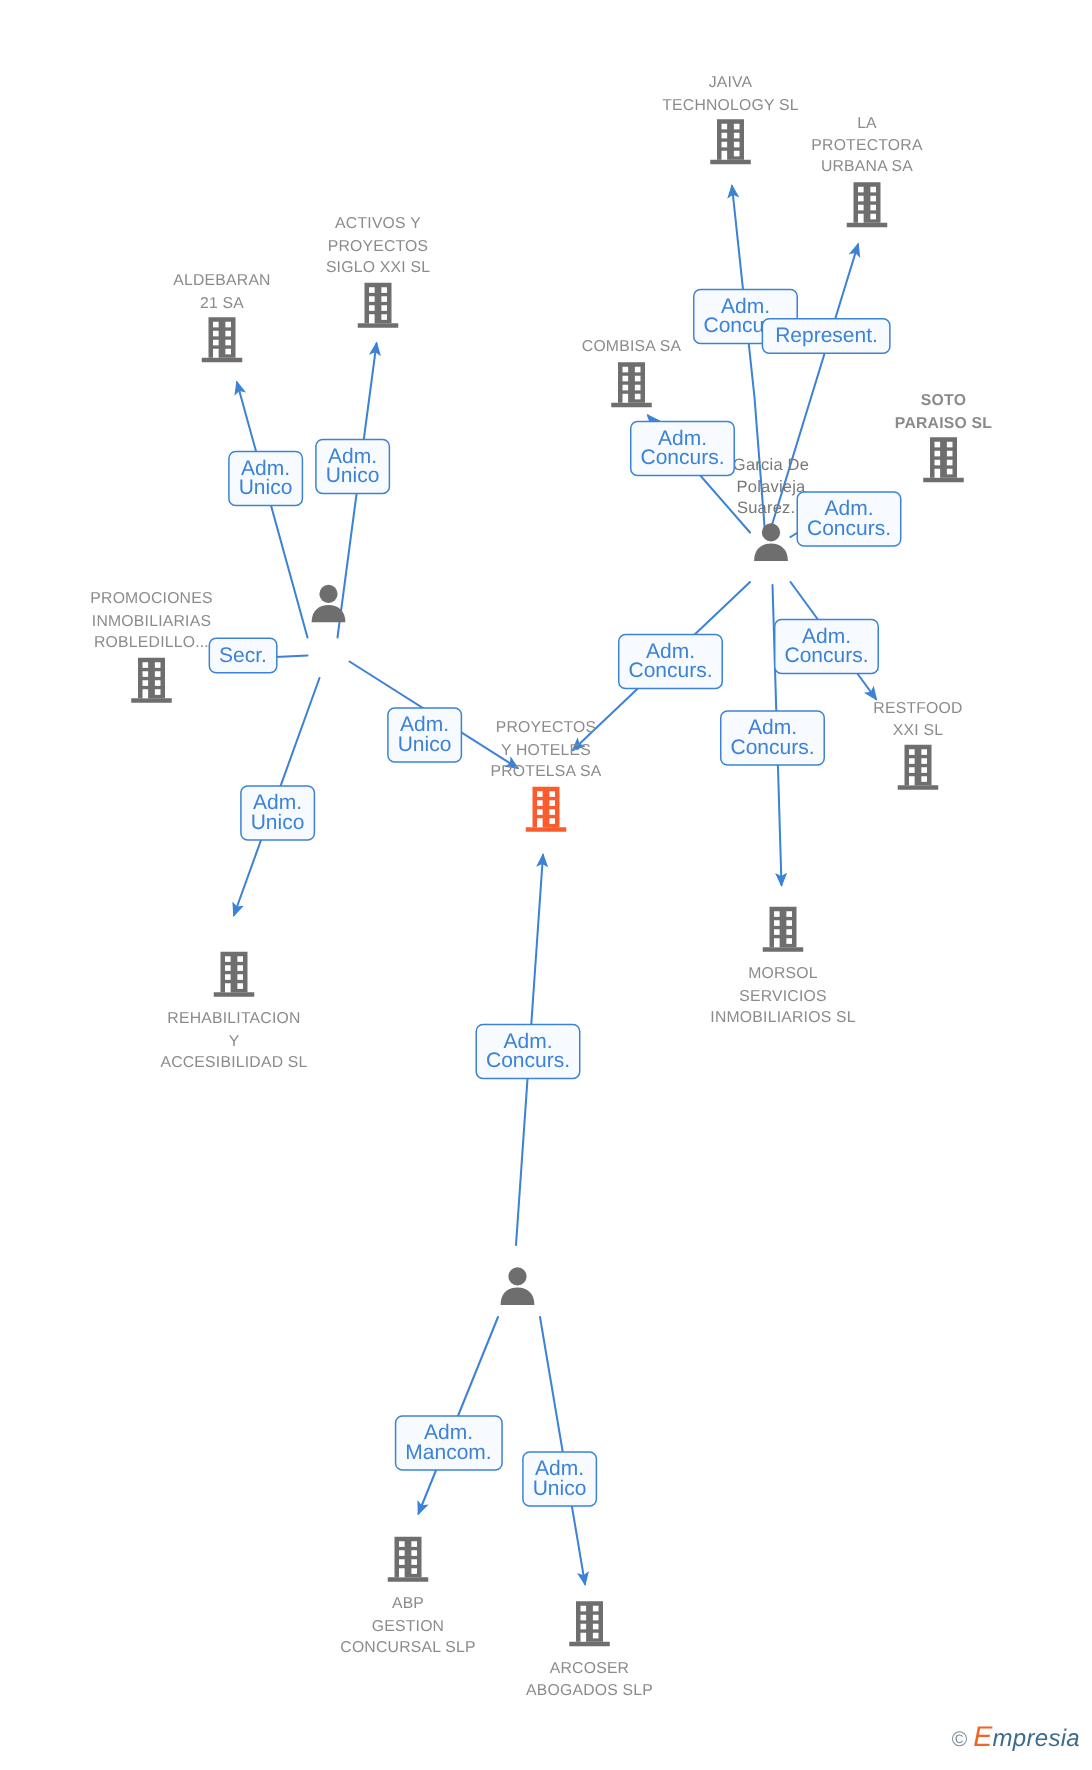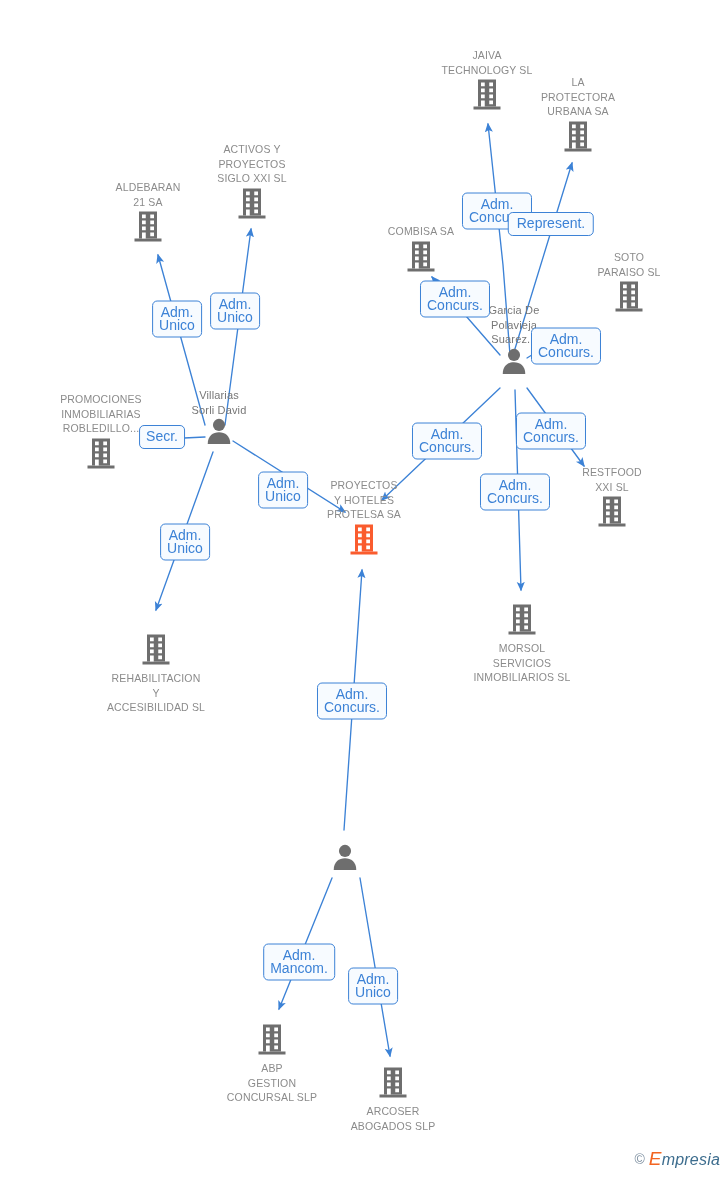--- a/index.html
+++ b/index.html
@@ -188,21 +188,21 @@
             <rect x="12" y="6" width="5" height="5" fill="#fff"></rect>
             <rect x="23" y="6" width="5" height="5" fill="#fff"></rect>
             <rect x="12" y="14" width="5" height="5" fill="#fff"></rect>
             <rect x="23" y="14" width="5" height="5" fill="#fff"></rect>
             <rect x="12" y="22" width="5" height="5" fill="#fff"></rect>
             <rect x="23" y="22" width="5" height="5" fill="#fff"></rect>
             <rect x="12" y="30" width="5" height="8" fill="#fff"></rect>
             <rect x="23" y="30" width="5" height="5" fill="#fff"></rect>
           </svg></span>
       </div>
-      <div class="node company" style="left: 629px; top: 250px;">
+      <div class="node company" style="left: 629px; top: 260px; font-weight: bold;">
         <div class="caption">SOTO
 PARAISO SL</div>
         <span class="glyph"><svg width="30" height="33" viewBox="0 0 40 44" xmlns="http://www.w3.org/2000/svg" aria-hidden="true">
             <rect x="8" y="2" width="24" height="36" fill="#6E6E6E"></rect>
             <rect x="2" y="38" width="36" height="4" fill="#6E6E6E"></rect>
             <rect x="12" y="6" width="5" height="5" fill="#fff"></rect>
             <rect x="23" y="6" width="5" height="5" fill="#fff"></rect>
             <rect x="12" y="14" width="5" height="5" fill="#fff"></rect>
             <rect x="23" y="14" width="5" height="5" fill="#fff"></rect>
             <rect x="12" y="22" width="5" height="5" fill="#fff"></rect>
@@ -231,22 +231,20 @@
             <rect x="23" y="6" width="5" height="5" fill="#fff"></rect>
             <rect x="12" y="14" width="5" height="5" fill="#fff"></rect>
             <rect x="23" y="14" width="5" height="5" fill="#fff"></rect>
             <rect x="12" y="22" width="5" height="5" fill="#fff"></rect>
             <rect x="23" y="22" width="5" height="5" fill="#fff"></rect>
             <rect x="12" y="30" width="5" height="8" fill="#fff"></rect>
             <rect x="23" y="30" width="5" height="5" fill="#fff"></rect>
           </svg></span>
       </div>
       <div class="node person" style="left: 219px; top: 388px;">
-        <div class="caption">Villarias
-Sorli David</div>
         <span class="glyph"><svg width="28" height="26" viewBox="0 0 32 30" xmlns="http://www.w3.org/2000/svg" aria-hidden="true">
             <circle cx="16" cy="8" r="7" fill="#6E6E6E"></circle>
             <path d="M3,30 C3,20.5 9,16.5 16,16.5 C23,16.5 29,20.5 29,30 Z" fill="#6E6E6E"></path>
           </svg></span>
       </div>
       <div class="node company" style="left: 612px; top: 465px;">
         <div class="caption">RESTFOOD
 XXI SL</div>
         <span class="glyph"><svg width="30" height="33" viewBox="0 0 40 44" xmlns="http://www.w3.org/2000/svg" aria-hidden="true">
             <rect x="8" y="2" width="24" height="36" fill="#6E6E6E"></rect>

